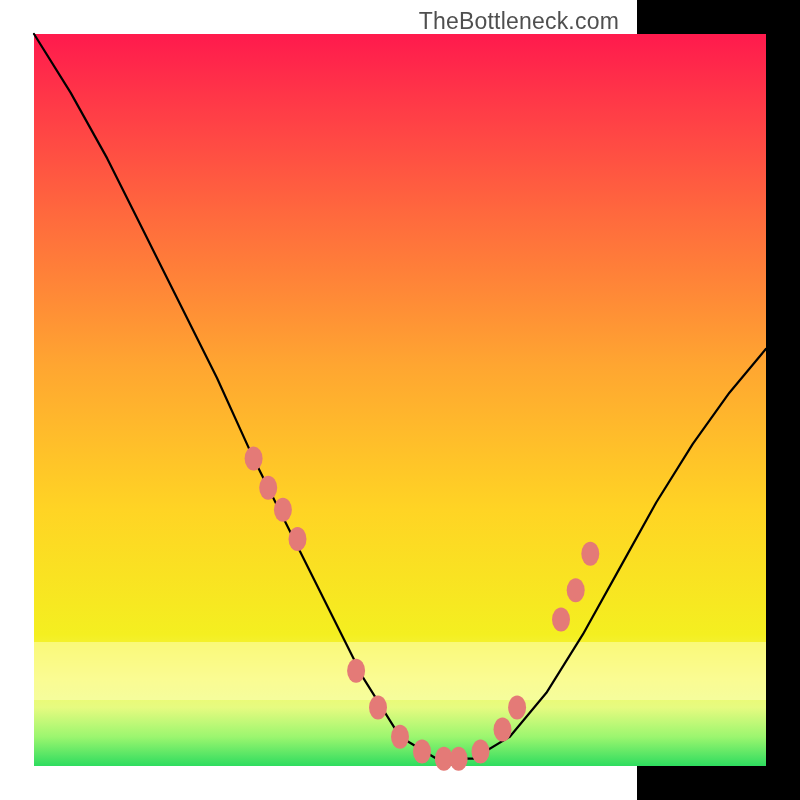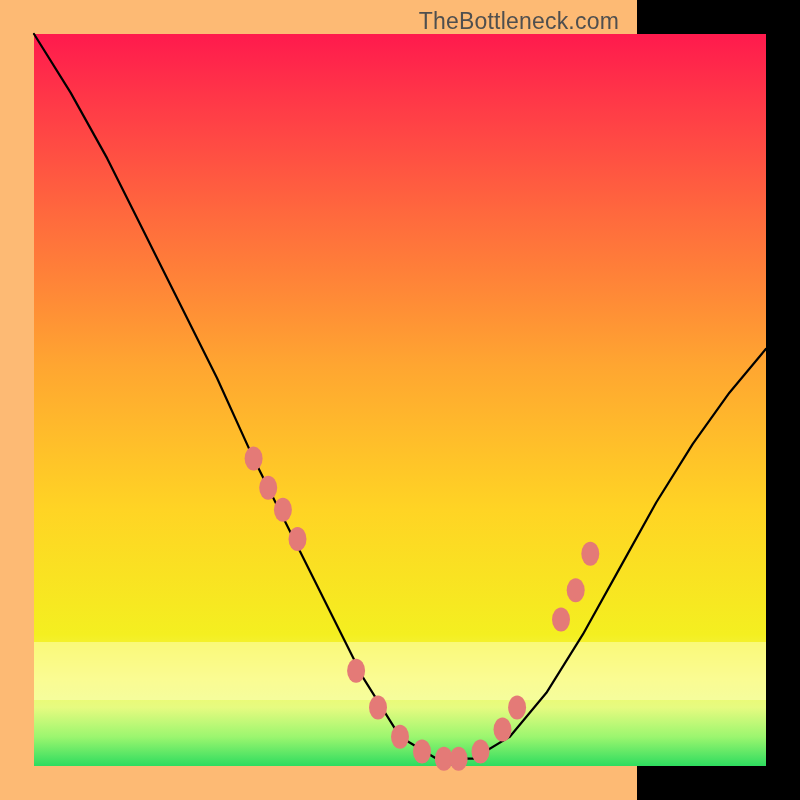--- a/index.html
+++ b/index.html
@@ -8,21 +8,21 @@
     width: 800px;
     height: 800px;
     overflow: hidden;
     background: #000;
     font-family: Arial, Helvetica, sans-serif;
   }
   .frame {
     position: relative;
     width: 637px;
     height: 800px;
-    background: #fdba74;
+    background: #ffffff;
   }
   .plot-area {
     position: absolute;
     left: 34px;
     top: 34px;
     width: 732px;
     height: 732px;
     
     background: linear-gradient(
       to bottom,

